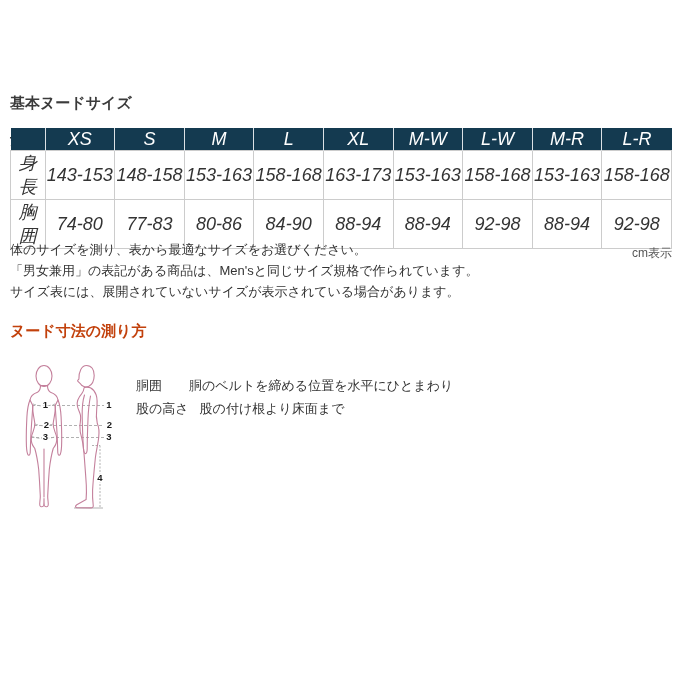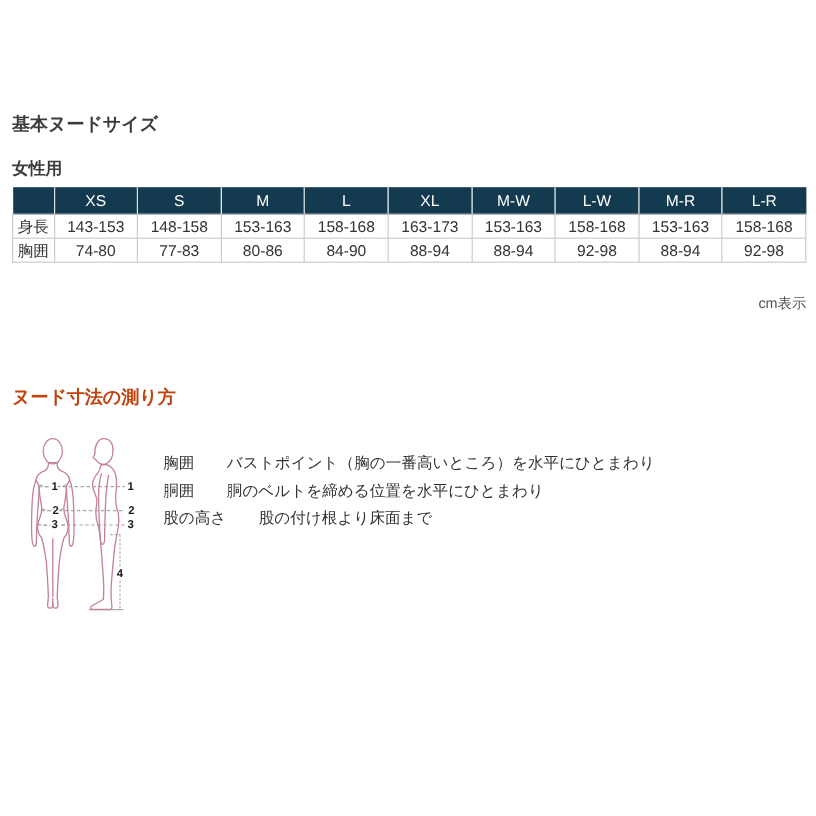--- a/index.html
+++ b/index.html
@@ -2,43 +2,43 @@
 <html style="--header-bg: #143a50; --header-text: #ffffff; --body-text: #333333; --table-border: #cccccc; --fig: #c4809c; --dash: #a8a8a8; --marker: #1a1a1a;"><head>
 <meta charset="utf-8">
 <style>
   html,body{margin:0;padding:0;width:680px;height:680px;overflow:hidden;background:#fff;}
   body{font-family:"Liberation Sans","DejaVu Sans",sans-serif;color:var(--body-text,#333);}
   .page{position:absolute;top:0;left:0;width:680px;height:680px;background:#fff;}
 
   .title{position:absolute;left:10px;top:94px;font-size:15px;font-weight:bold;color:#3b3b3b;}
   .subtitle{position:absolute;left:10px;top:132px;font-size:14px;font-weight:bold;color:#3b3b3b;}
 
-  .size-table{position:absolute;left:10px;top:156px;width:662px;border-collapse:collapse;
-              table-layout:fixed;font-size:13px;}
+  .size-table{position:absolute;left:10px;top:128px;width:662px;border-collapse:collapse;
+              table-layout:fixed;font-size:18px;font-style:italic;}
   .size-table thead th{background:var(--header-bg,#143a50);color:var(--header-text,#fff);
               font-weight:normal;height:22px;padding:0;text-align:center;
               border-right:1px solid rgba(255,255,255,.85);}
   .size-table thead th:last-child{border-right:none;}
   .size-table thead th.corner{width:34px;}
   .size-table tbody th,.size-table tbody td{border:1px solid var(--table-border,#ccc);
               height:19px;padding:0;text-align:center;font-weight:normal;color:var(--body-text,#333);}
 
   .cm-note{position:absolute;left:10px;top:215px;width:662px;text-align:right;
            font-size:12px;color:#555;margin-top:30px;}
 
   .notes{position:absolute;left:10px;top:239px;font-size:13px;line-height:21px;color:var(--body-text,#333);}
 
   .section-title{position:absolute;left:10px;top:322px;font-size:15px;font-weight:bold;color:#c2410c;}
 
   .figure-wrap{position:absolute;left:18px;top:357px;width:106px;height:156px;}
   .figure-wrap svg{display:block;}
 
   .m-list{position:absolute;left:136px;top:374px;font-size:13px;line-height:23px;color:var(--body-text,#333);}
   .m-row .m-label{display:inline-block;min-width:53px;}
-  .m-row.wide .m-label{min-width:0;margin-right:27px;}
+  .m-row.wide .m-label{min-width:0;margin-right:11px;}
 </style>
 </head>
 <body>
 
 <div class="page">
 
   <div class="title">基本ヌードサイズ</div>
   <div class="subtitle">女性用</div>
 
   <table class="size-table">
@@ -79,20 +79,25 @@
           <td>88-94</td>
           <td>92-98</td>
           <td>88-94</td>
           <td>92-98</td>
         </tr>
       </tbody>
   </table>
 
   <div class="cm-note">cm表示</div>
 
+  <div class="notes">
+      <div>体のサイズを測り、表から最適なサイズをお選びください。</div>
+      <div>「男女兼用」の表記がある商品は、Men'sと同じサイズ規格で作られています。</div>
+      <div>サイズ表には、展開されていないサイズが表示されている場合があります。</div>
+    </div>
 
   <div class="section-title">ヌード寸法の測り方</div>
 
   <div class="figure-wrap">
     <svg width="106" height="156" viewBox="0 0 106 156">
 
       <g stroke="var(--dash,#a8a8a8)" stroke-width="0.9" fill="none">
         <path d="M14,48.5 H86" stroke-dasharray="3,2"></path>
         <path d="M16,68.5 H86" stroke-dasharray="3,2"></path>
         <path d="M13,80.5 H86" stroke-dasharray="3,2"></path>
@@ -150,18 +155,17 @@
         <text x="27.5" y="83">3</text>
         <text x="91" y="51">1</text>
         <text x="91.5" y="71">2</text>
         <text x="91" y="83">3</text>
         <text x="82" y="124">4</text>
       </g>
     </svg>
   </div>
 
   <div class="m-list">
-      <div class="m-row"><span class="m-label">胸囲</span><span class="m-desc">バストポイント（胸の一番高いところ）を水平にひとまわり</span></div>
       <div class="m-row"><span class="m-label">胴囲</span><span class="m-desc">胴のベルトを締める位置を水平にひとまわり</span></div>
       <div class="m-row wide"><span class="m-label">股の高さ</span><span class="m-desc">股の付け根より床面まで</span></div>
     </div>
 
 </div>
 
 </body></html>

